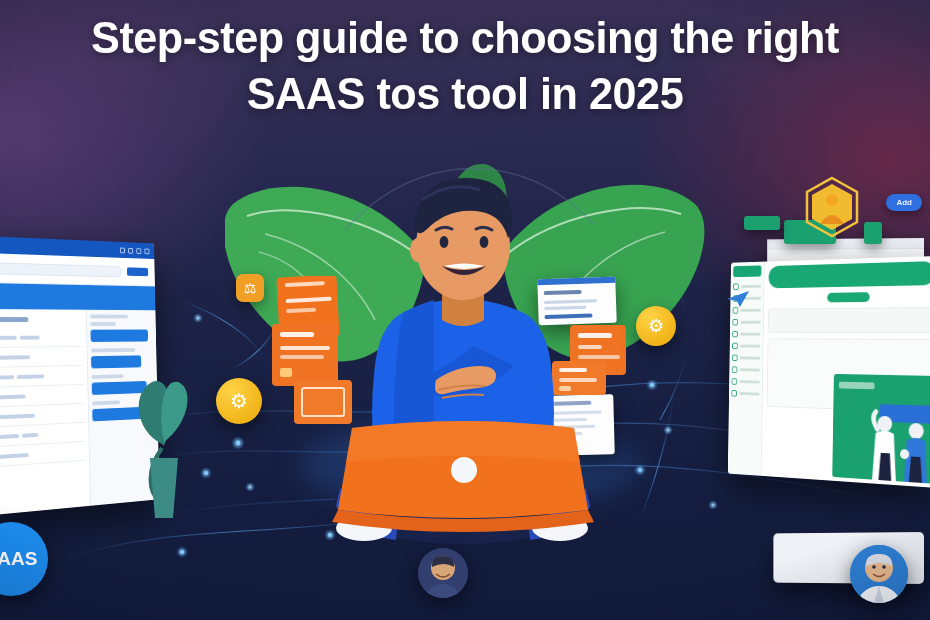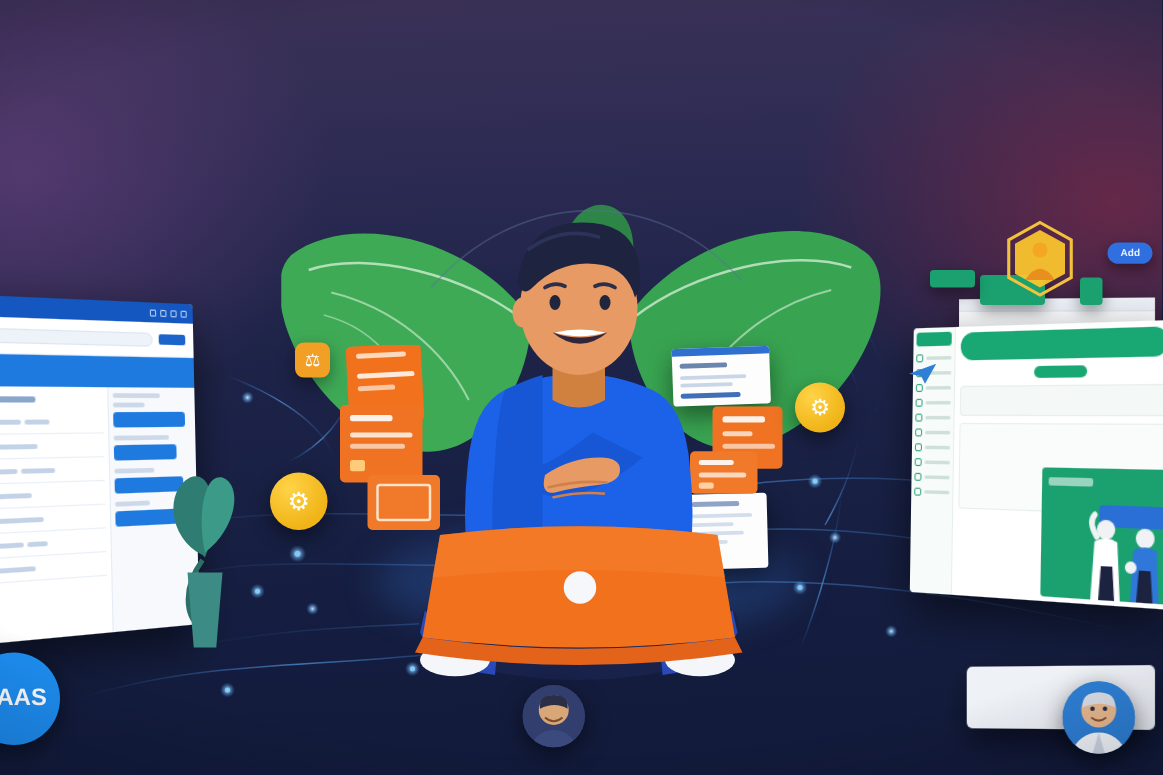--- a/index.html
+++ b/index.html
@@ -431,15 +431,19 @@
       <circle cx="24" cy="22" r="1.8" fill="#2b2f45"></circle>
         <circle cx="34" cy="22" r="1.8" fill="#2b2f45"></circle>
       <path d="M23 29 q6 5 12 0" stroke="#8a5432" stroke-width="1.6" fill="none"></path>
       <path d="M6 58 q8 -17 23 -17 q15 0 23 17 Z" fill="#f4f6fa"></path>
       <path d="M29 41 l-5 17 h10 Z" fill="#cfd7e4"></path>
     </svg>
   </div>
 
   <div class="badgecirc">SAAS</div>
 
+  <div class="title">
+    <span class="t1">Step-step guide to choosing the right</span>
+    <span class="t2">SAAS tos tool in 2025</span>
+  </div>
 
   <div class="vig"></div>
 </div>
 
 </body></html>

